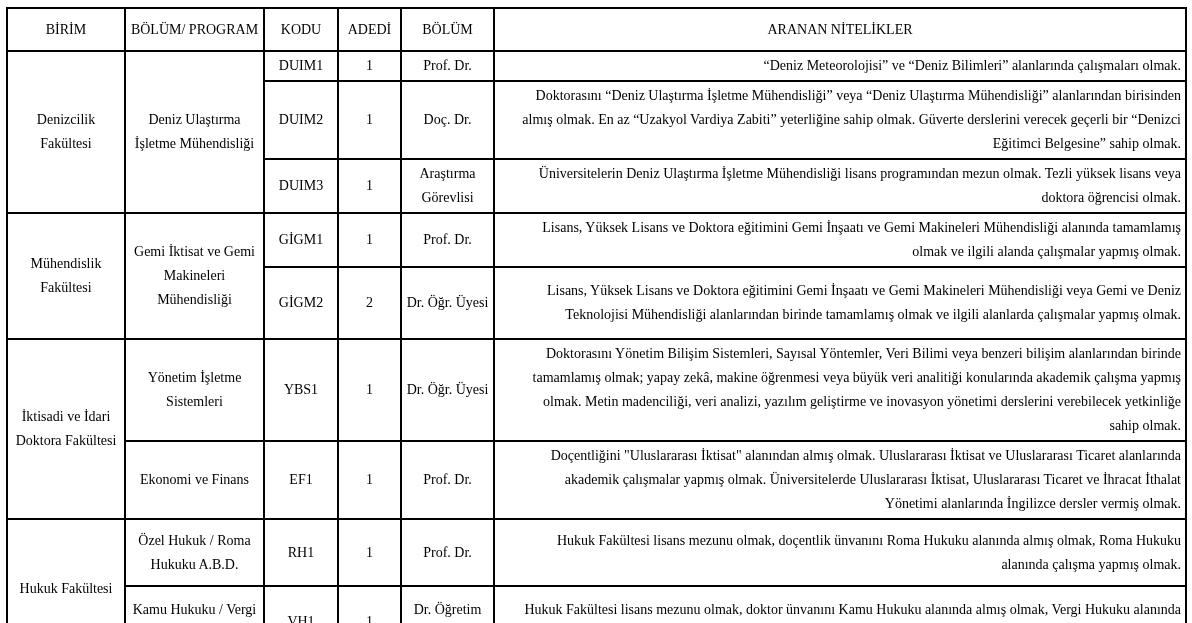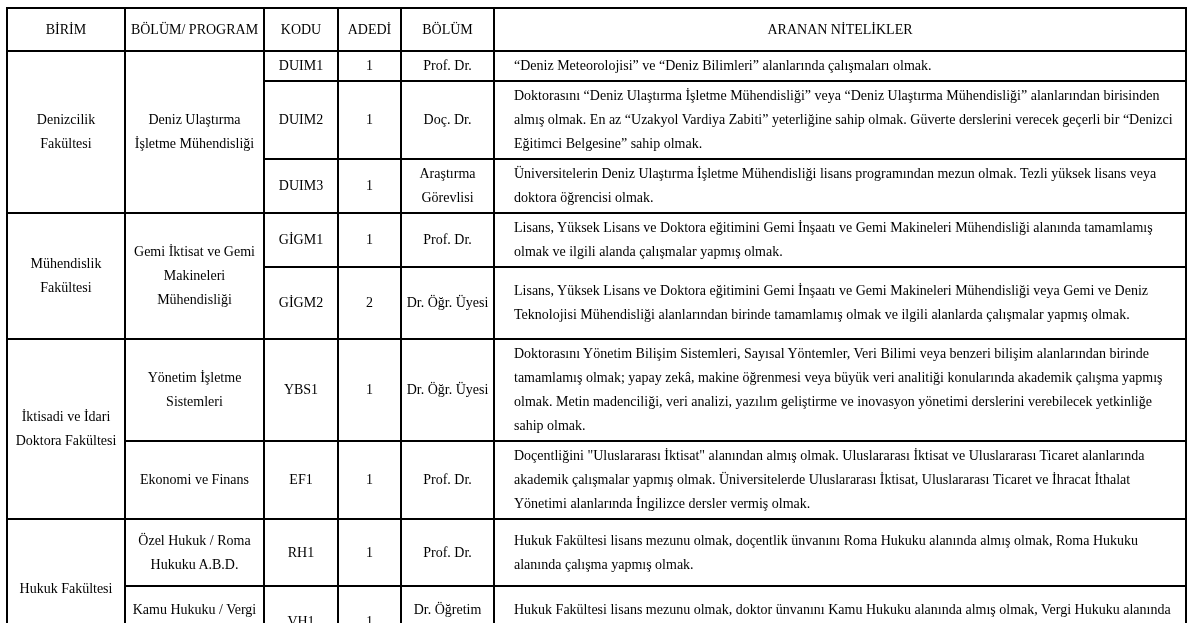--- a/index.html
+++ b/index.html
@@ -35,21 +35,21 @@
   table.grid th {
     font-weight: normal;
     text-align: center;
     padding: 2px 2px;
   }
   td.c {
     text-align: center;
     padding: 2px 2px;
   }
   td.q {
-    text-align: left;
+    text-align: right;
     padding: 2px 4px 2px 19px;
   }
 </style>
 </head>
 <body>
 
 <div class="page">
   <table class="grid">
     <colgroup>
       <col style="width:118px">

